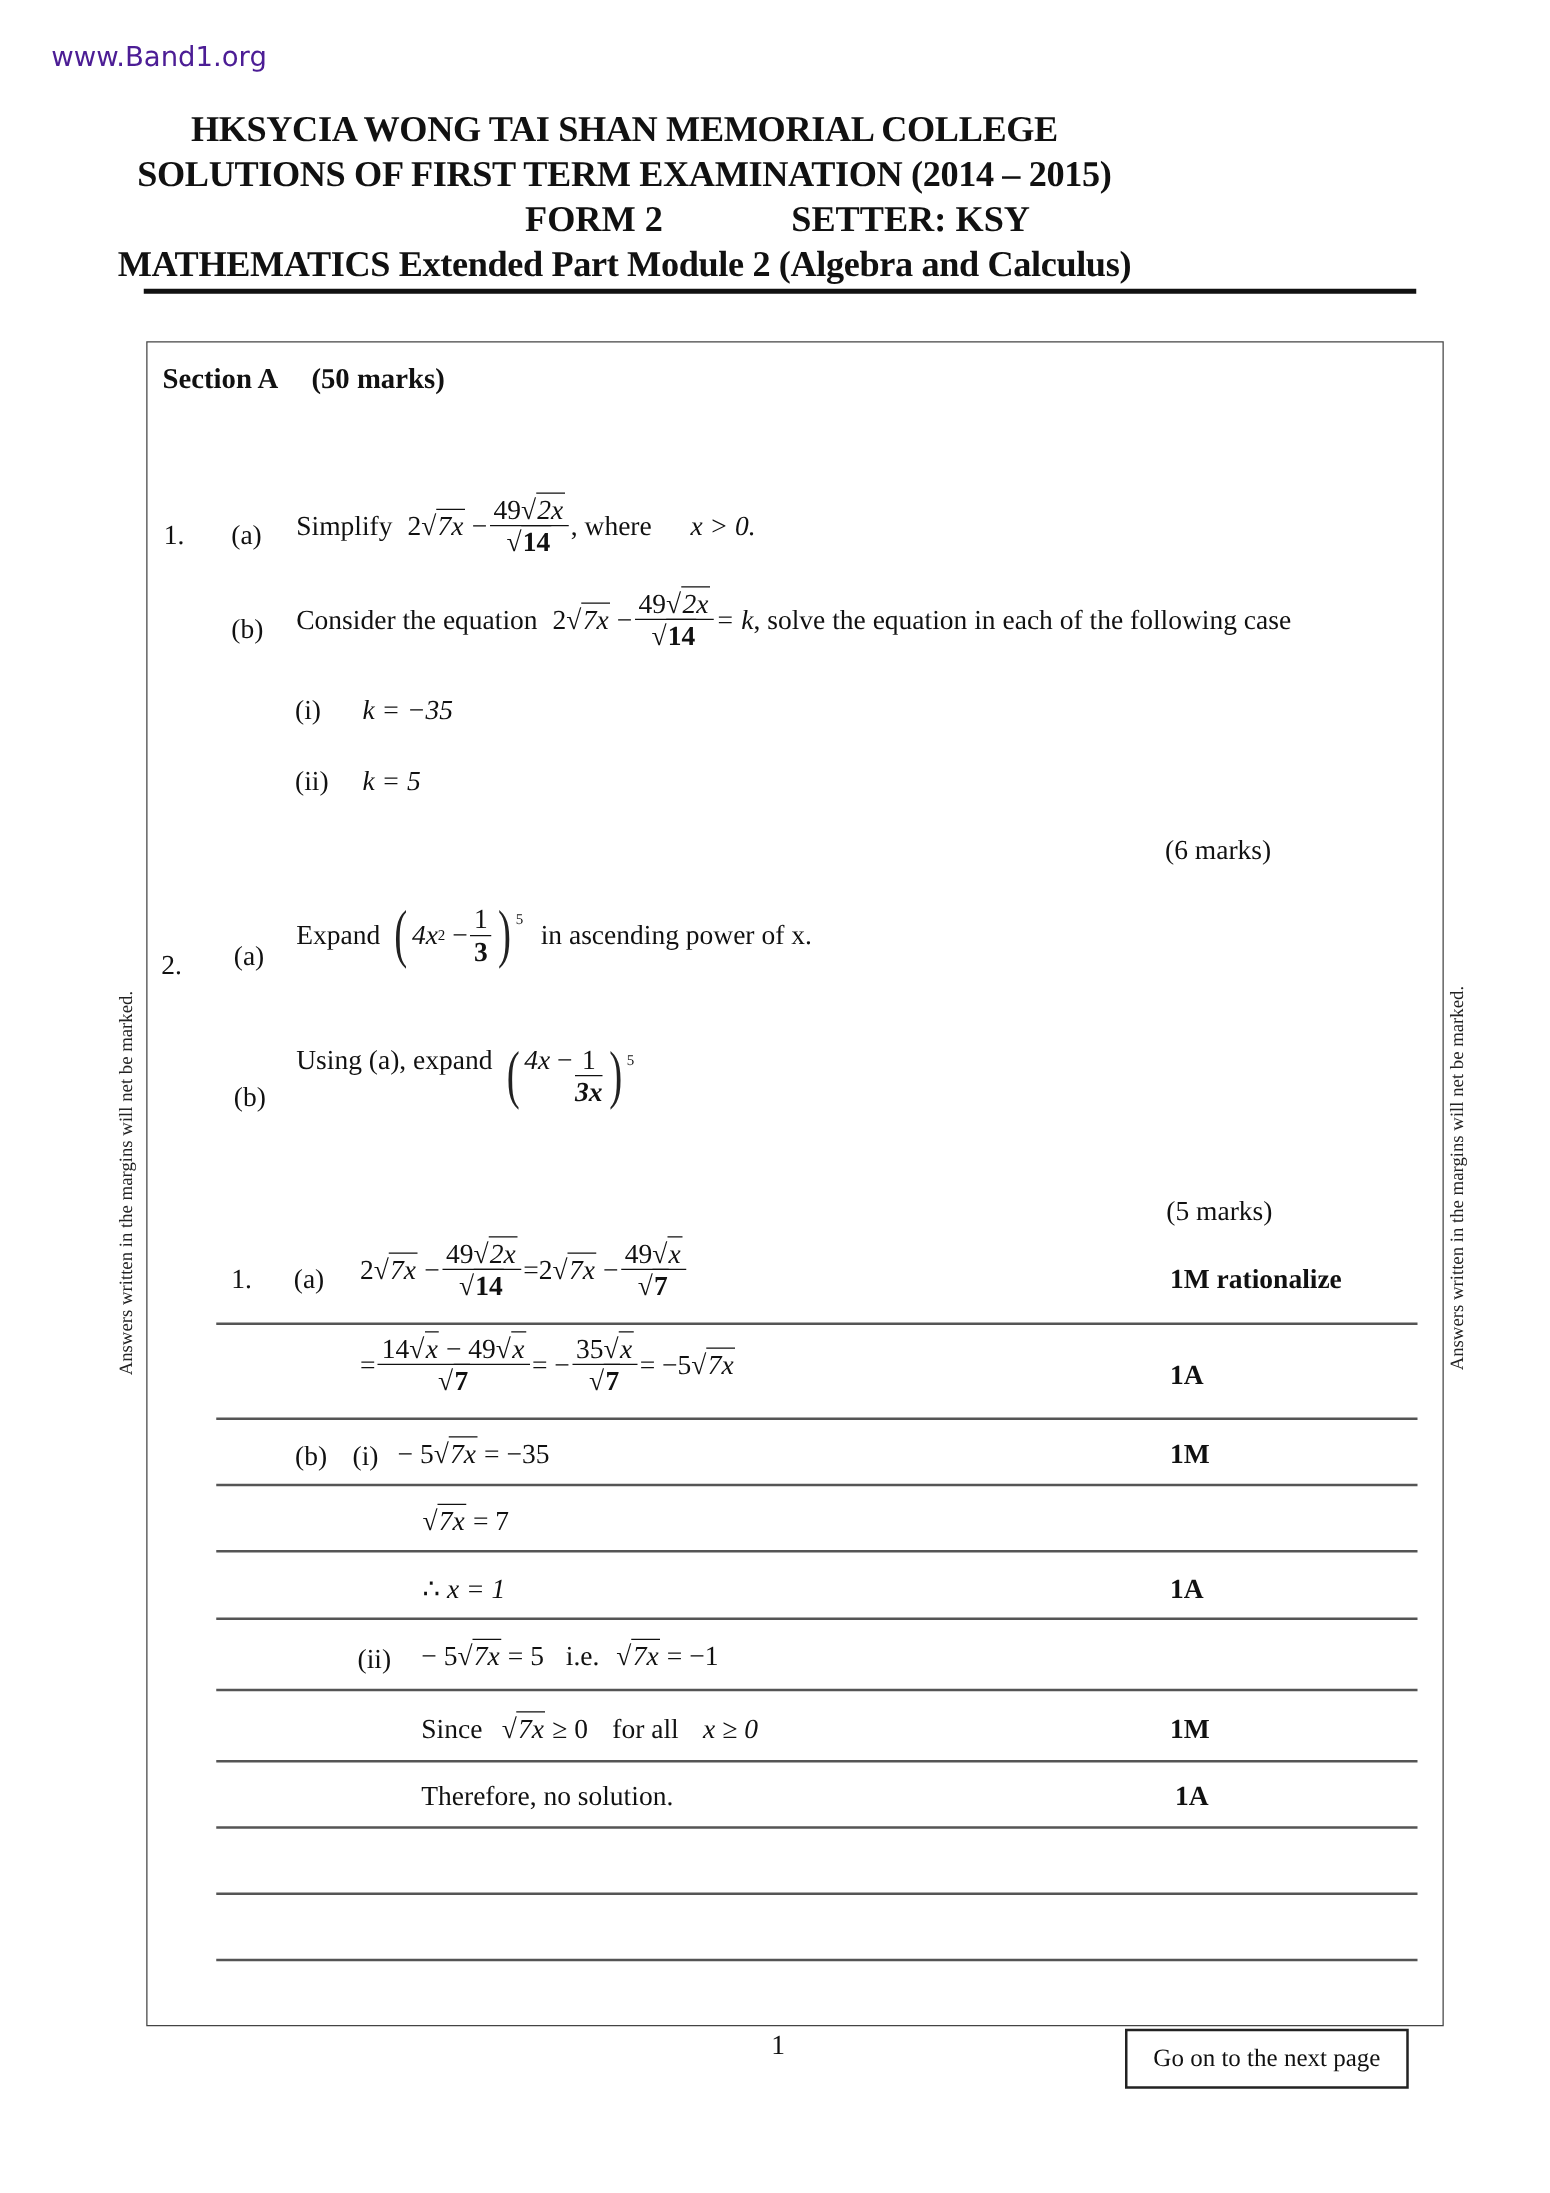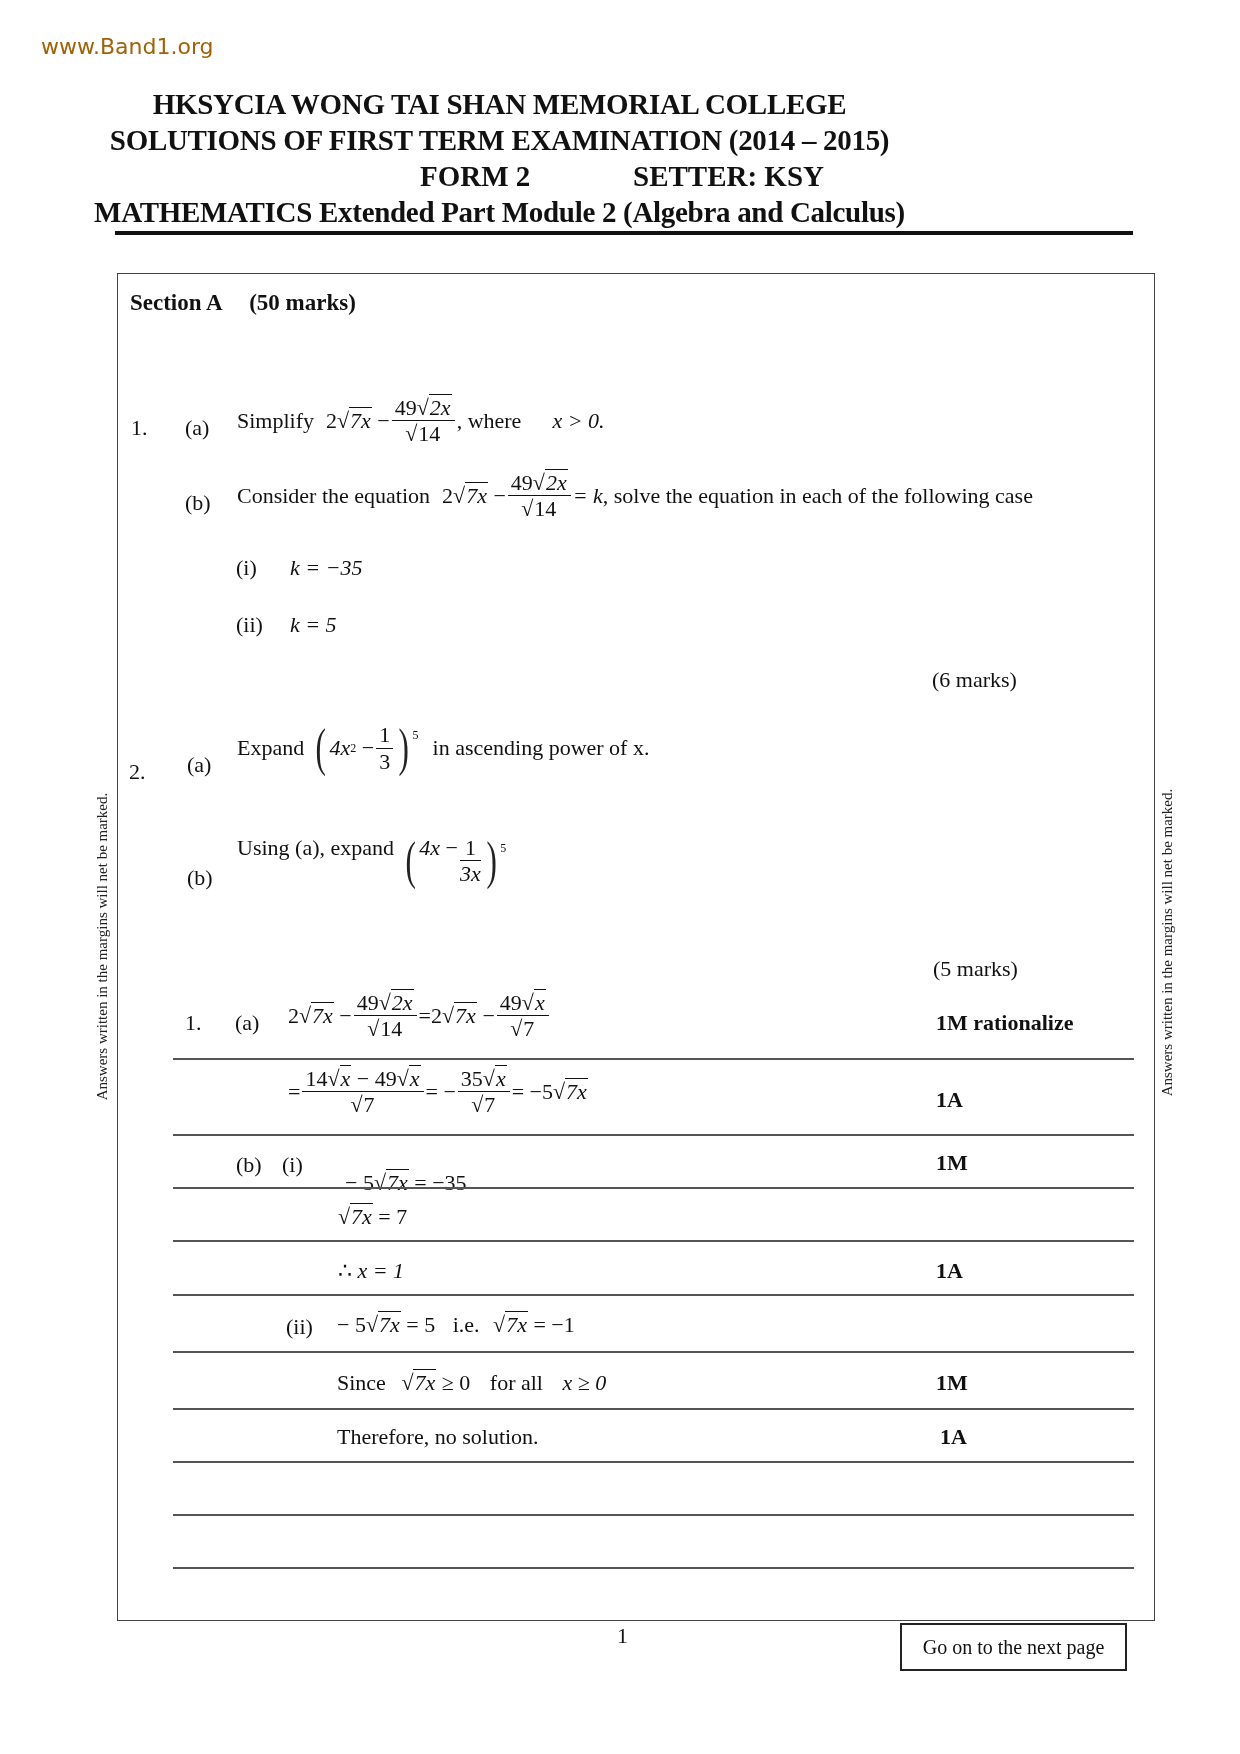--- a/index.html
+++ b/index.html
@@ -1,32 +1,32 @@
 <!DOCTYPE html>
 <html><head>
 <meta charset="utf-8">
 <style>
   * { margin: 0; padding: 0; box-sizing: border-box; }
   html, body { width: 1240px; height: 1754px; background: #ffffff; overflow: hidden; }
   body { position: relative; font-family: "Liberation Serif", "DejaVu Serif", serif; color: #111; }
   .abs { position: absolute; white-space: nowrap; }
-  .site { left: 41px; top: 34px; font-family: "DejaVu Sans", "Liberation Sans", sans-serif; font-size: 22px; color: #a16207; }
+  .site { left: 41px; top: 34px; font-family: "DejaVu Sans", "Liberation Sans", sans-serif; font-size: 22px; color: #4c1d95; }
   .hdr { left: 0; width: 999px; text-align: center; font-weight: bold; font-size: 29px; letter-spacing: -0.3px; }
   .hdr-form { position: absolute; left: 0; width: 1240px; top: 160px; height: 34px; font-weight: bold; font-size: 29px; }
   .hdr-form span { position: absolute; top: 0; }
   .rule { position: absolute; left: 115px; width: 1018px; top: 231px; height: 4px; background: #111; }
   .box { position: absolute; left: 117px; top: 273px; width: 1038px; height: 1348px; border: 1.5px solid #444; }
   .t { font-size: 22px; }
   .b { font-weight: bold; }
   .m { font-style: italic; }
   .margin-note { position: absolute; font-size: 15px; transform: rotate(-90deg); transform-origin: center center; width: 360px; text-align: center; color: #222; }
   .ans-line { position: absolute; left: 173px; width: 961px; height: 1.5px; background: #555; }
   .frac { display: inline-block; vertical-align: middle; text-align: center; margin: 0 2px; }
   .frac .num { display: block; border-bottom: 1.2px solid #111; padding: 0 3px; line-height: 1.15; }
-  .frac .den { display: block; line-height: 1.15; }
+  .frac .den { display: block; line-height: 1.15; font-weight: bold; }
   .sqrt { border-top: 1.2px solid #111; padding: 0 1px; }
   .rad { font-style: normal; }
   .paren { font-size: 52px; font-weight: 100; vertical-align: middle; line-height: 1; transform: scaleX(0.6); display: inline-block; color: #222; }
   sup { font-size: 12px; }
   .goon { position: absolute; left: 900px; top: 1623px; width: 227px; height: 48px; border: 2px solid #222; font-size: 20px; text-align: center; line-height: 44px; }
   .pageno { position: absolute; left: 617px; top: 1623px; font-size: 22px; }
 </style>
 </head>
 <body>
 
@@ -159,21 +159,21 @@
     </span>
   <span>= −5</span>
     <span class="rad">√</span>
     <span class="sqrt m">7x</span>
 </div>
 <div class="abs t b" style="left:936px; top:1087px;">1A</div>
 <div class="ans-line" style="top:1134px;"></div>
 
 <div class="abs t" style="left:236px; top:1152px;">(b)</div>
 <div class="abs t" style="left:282px; top:1152px;">(i)</div>
-<div class="abs t" style="left:345px; top:1150px;margin-top:20px;">
+<div class="abs t" style="left:318px; top:1150px;">
   <span>− 5</span><span class="rad">√</span><span class="sqrt m">7x</span><span> = −35</span>
 </div>
 <div class="abs t b" style="left:936px; top:1150px;">1M</div>
 <div class="ans-line" style="top:1187px;"></div>
 
 <div class="abs t" style="left:338px; top:1204px;">
   <span class="rad">√</span><span class="sqrt m">7x</span><span> = 7</span>
 </div>
 <div class="ans-line" style="top:1240px;"></div>
 

